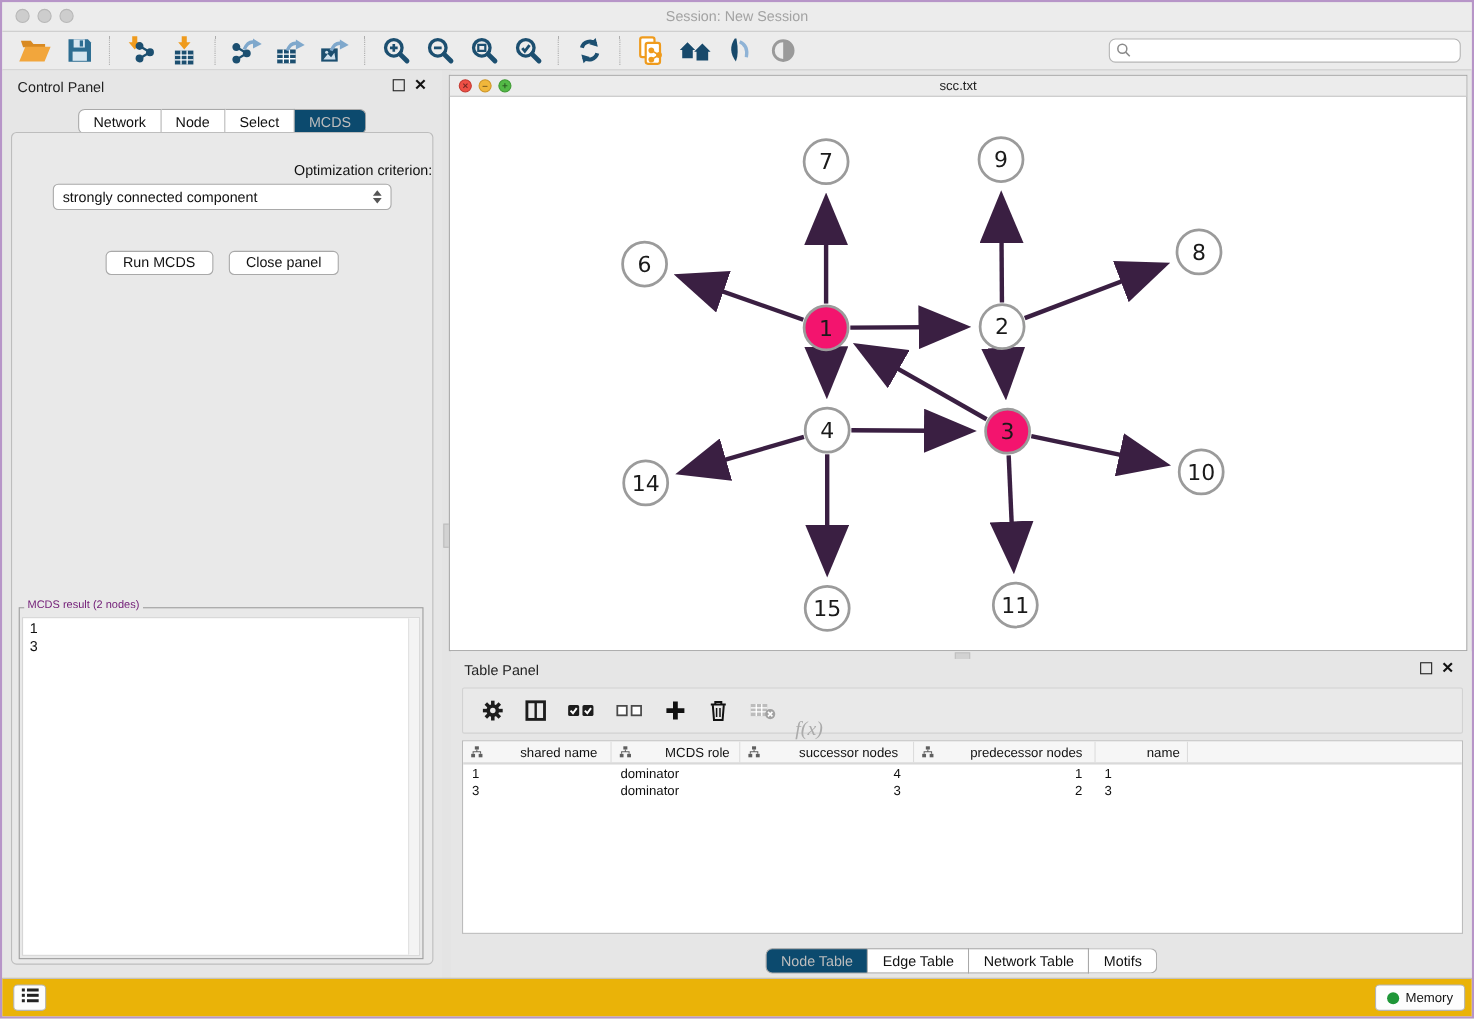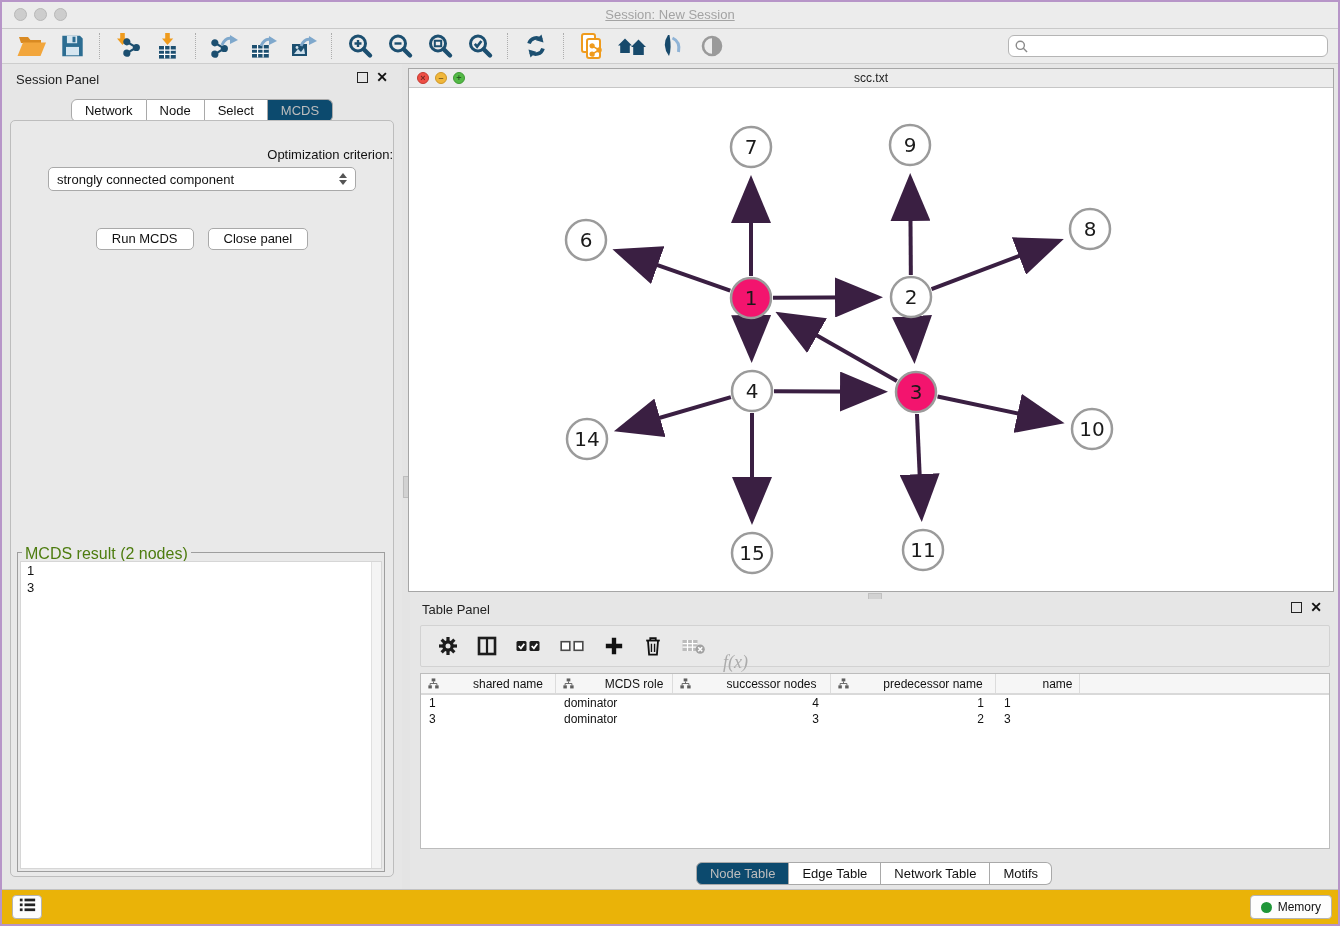--- a/index.html
+++ b/index.html
@@ -5,21 +5,21 @@
   html,body{margin:0;padding:0;background:#d8d8d8;}
   #app{position:relative;width:1340px;height:926px;box-sizing:border-box;
        border:2px solid #b795c8;background:#e6e6e6;overflow:hidden;
        font-family:"Liberation Sans",sans-serif;-webkit-font-smoothing:antialiased;}
   
   .titlebar{position:absolute;top:0;left:0;right:0;height:26px;background:#ececec;border-bottom:1px solid #c9c9c9;}
   .tl{position:absolute;top:6px;width:13px;height:13px;border-radius:50%;box-sizing:border-box;
       font-size:9px;line-height:12px;text-align:center;color:rgba(0,0,0,.45);font-weight:bold;}
   .tl.gray{background:#cdcdcd;border:1px solid #b8b8b8;}
   .app-title{position:absolute;left:0;right:0;top:0;height:26px;line-height:26px;text-align:center;
-      color:#a3a3a3;font-size:13px;text-decoration:underline;}
+      color:#a3a3a3;font-size:13px;}
   
   .toolbar{position:absolute;top:27px;left:0;right:0;height:34px;background:#ececec;border-bottom:1px solid #cdcdcd;
       display:flex;align-items:center;padding:0 10px;}
   .tb-btn{width:40px;height:30px;display:flex;align-items:center;justify-content:center;cursor:default;}
   .tb-sep{width:1px;height:26px;border-left:1px dotted #adadad;margin:0 7px;}
   .search-wrap{margin-left:auto;position:relative;}
   .search-input{width:286px;height:20px;border:1px solid #b5b5b5;border-radius:6px;background:#fff;
       padding:0 8px 0 24px;font-size:12px;outline:none;font-family:"Liberation Sans",sans-serif;}
   .search-ico{position:absolute;left:7px;top:4px;}
   
@@ -41,21 +41,21 @@
   .dropdown{position:absolute;top:46px;left:37px;right:37px;height:22px;background:#fff;border:1px solid #a9a9a9;
        border-radius:5px;display:flex;align-items:center;padding:0 8px;font-size:13px;color:#111;}
   .dd-stepper{margin-left:auto;display:flex;flex-direction:column;gap:2px;align-items:center;}
   .dd-stepper i{width:0;height:0;border-left:4px solid transparent;border-right:4px solid transparent;display:block;}
   .dd-up{border-bottom:5px solid #555;}
   .dd-down{border-top:5px solid #555;}
   .cp-buttons{position:absolute;top:79px;left:0;right:0;display:flex;justify-content:center;gap:14px;margin-top:28px;}
   .btn{background:#fff;border:1px solid #a9a9a9;border-radius:5px;font-size:13px;color:#111;
        padding:2px 15px;line-height:16px;font-family:"Liberation Sans",sans-serif;}
   .result-group{position:absolute;left:6px;right:8px;top:431px;bottom:4px;border:1px solid #9e9e9e;}
-  .result-legend{position:absolute;top:-8px;left:4px;background:#e9e9e9;padding:0 3px;font-size:16px;color:#4d7c0f;text-align:right;}
+  .result-legend{position:absolute;top:-8px;left:4px;background:#e9e9e9;padding:0 3px;font-size:10px;color:#701a75;text-align:right;}
   .result-area{position:absolute;inset:8px 2px 2px 2px;background:#fff;border:1px solid #d6d6d6;overflow:hidden;}
   .result-scroll{position:absolute;top:0;right:0;bottom:0;width:9px;background:#f4f4f4;border-left:1px solid #e0e0e0;}
   .result-line{font-size:13px;color:#111;padding:1px 0 0 6px;line-height:16px;}
   
   .vsplit{position:absolute;top:62px;left:400px;width:8px;bottom:34px;background:#e4e4e4;}
   .vsplit .grip{position:absolute;top:412px;left:1px;width:5px;height:20px;background:#d2d2d2;border:1px solid #bdbdbd;}
   .hsplit{position:absolute;left:408px;right:0;top:590px;height:7px;background:#e6e6e6;}
   .hsplit .grip{position:absolute;left:50%;top:1px;width:12px;height:5px;margin-left:-6px;background:#d2d2d2;border:1px solid #c0c0c0;}
   
   .net-window{position:absolute;left:406px;top:66px;width:926px;height:524px;background:#fff;
@@ -260,21 +260,21 @@
         <svg width="13" height="13" viewBox="0 0 14 14">
             <circle cx="5.7" cy="5.7" r="4.4" fill="none" stroke="#8a8a8a" stroke-width="1.5"></circle>
             <line x1="9" y1="9" x2="13" y2="13" stroke="#8a8a8a" stroke-width="1.5"></line>
           </svg>
       </span>
       <input class="search-input" placeholder="" style="">
     </div>
   </div>
 
   <div class="control-panel">
-    <div class="panel-head">Session Panel</div>
+    <div class="panel-head">Control Panel</div>
     <div class="panel-ctrl" style="right:14px;">
       <span class="float-ico"></span>
       <span class="close-ico">✕</span>
     </div>
     <div id="cp-tabs" class="tabset">
         <div class="tab">Network</div>
         <div class="tab">Node</div>
         <div class="tab">Select</div>
         <div class="tab sel">MCDS</div>
       </div>
@@ -489,21 +489,21 @@
           </div>
           <div class="th" style="width: 165px;">
             <span class="th-icon"><svg width="11" height="11" viewBox="0 0 12 12">
                 <g fill="#5f5f5f">
                   <rect x="4" y="0.5" width="4" height="3.2"></rect>
                   <rect x="0.4" y="8" width="3.8" height="3.4"></rect>
                   <rect x="7.8" y="8" width="3.8" height="3.4"></rect>
                 </g>
                 <path d="M6 3.7v2.3M2.3 8V6h7.4v2" stroke="#5f5f5f" stroke-width="1" fill="none"></path>
               </svg></span>
-            <span>predecessor name</span>
+            <span>predecessor nodes</span>
           </div>
           <div class="th" style="width: 84px;">
             <span>name</span>
           </div>
         </div>
       <div id="table-body">
           <div class="tr">
             <div class="td" style="width: 135px; text-align: left;">1</div>
             <div class="td" style="width: 117px; text-align: left;">dominator</div>
             <div class="td" style="width: 158px; text-align: right;">4</div>

